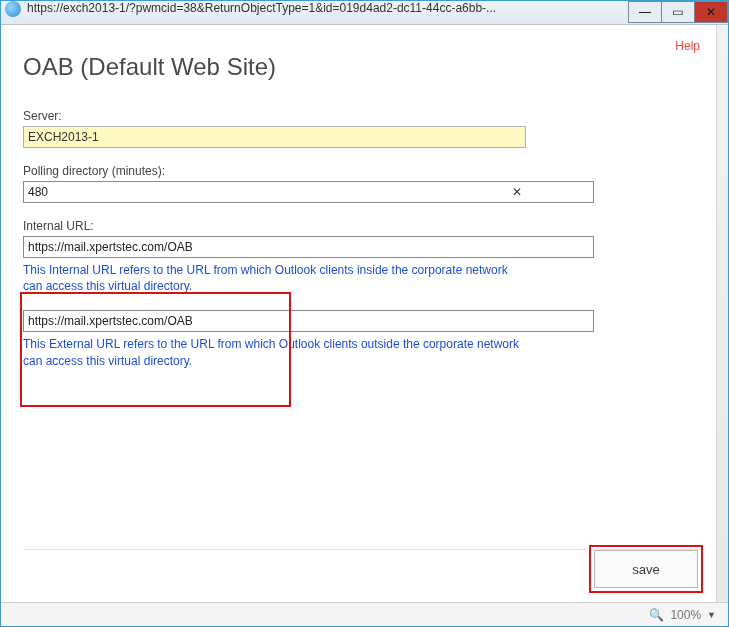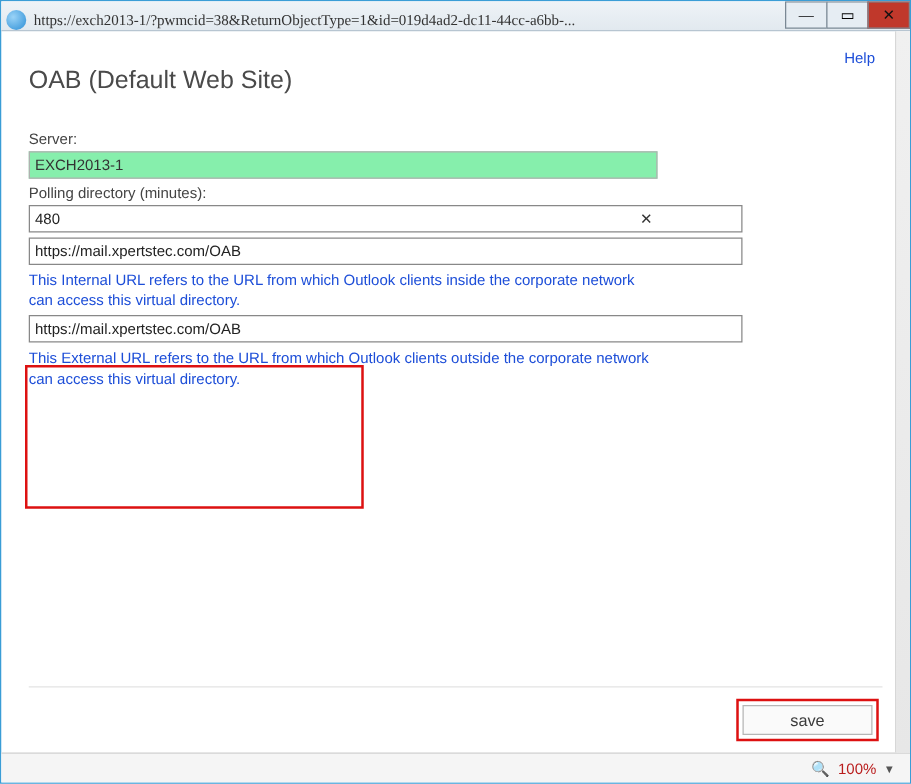--- a/index.html
+++ b/index.html
@@ -1,41 +1,41 @@
 <!DOCTYPE html>
 <html><head>
   <meta charset="utf-8">
   <style>
     * { box-sizing: border-box; margin: 0; padding: 0; }
     body { font-family: "Segoe UI", Arial, sans-serif; font-size: 12px; background: #fff; width: 729px; height: 627px; overflow: hidden; border: 1px solid #3a9dd6; }
-    .titlebar { height: 24px; background: linear-gradient(#eef3f7,#e2e9ef); border-bottom: 1px solid #b7c5d1; display: flex; align-items: flex-end; padding-left: 4px; font-family: Liberation Serif, serif; }
+    .titlebar { height: 24px; background: linear-gradient(#eef3f7,#e2e9ef); border-bottom: 1px solid #b7c5d1; display: flex; align-items: flex-start; padding-left: 4px; }
     .ie-icon { width: 16px; height: 16px; border-radius: 50%; background: radial-gradient(circle at 35% 35%, #9ad3f7, #2b8ed6); margin-right: 6px; flex: 0 0 auto; }
     .addr { flex: 1; font-size: 12px; color: #333; white-space: nowrap; overflow: hidden; text-overflow: ellipsis; }
     .win-buttons { display: flex; height: 100%; }
     .win-btn { width: 34px; height: 22px; border: 1px solid #7a8894; background: #e6edf3; display:flex; align-items:center; justify-content:center; font-size:12px; margin-left: -1px;}
     .win-btn.close { background: #c0382b; color: #111; }
     .content-wrap { position: relative; height: calc(100% - 24px - 24px); padding: 0; }
     .scroll-shadow { position:absolute; right:0; top:0; bottom:0; width:12px; background:linear-gradient(#f0f0f0,#e7e7e7); border-left:1px solid #d7d7d7;}
     .page { padding: 16px 22px 0 22px; height:100%; position:relative; }
-    .help-link { position: absolute; right: 28px; top: 14px; color: #1d4ed8; font-size: 12px; cursor: pointer; }
-    h1.page-title { font-weight: 300; font-size: 20px; color: #4a4a4a; margin: 12px 0 28px 0; }
-    .field { margin-bottom: 4px; }
+    .help-link { position: absolute; right: 28px; top: 14px; color: #ef4444; font-size: 12px; cursor: pointer; }
+    h1.page-title { font-weight: 300; font-size: 24px; color: #4a4a4a; margin: 12px 0 28px 0; }
+    .field { margin-bottom: 16px; }
     .flabel { font-size: 12px; color: #444; margin-bottom: 3px; display:block; }
-    .ro-input { width: 503px; height: 22px; border: 1px solid #b0b0b0; background: #86efac; padding: 2px 4px; font-size: 12px; color: #333; }
+    .ro-input { width: 503px; height: 22px; border: 1px solid #b0b0b0; background: #fef9c3; padding: 2px 4px; font-size: 12px; color: #333; }
     .text-input { width: 571px; height: 22px; border: 1px solid #888; background: #fff; padding: 2px 4px; font-size: 12px; color: #222; }
     .polling-wrap { position: relative; width: 503px; }
     .clear-x { position: absolute; right: 4px; top: 50%; transform: translateY(-50%); font-size: 12px; color: #333; cursor: pointer; font-family: Arial; }
     .helptext { font-size: 12px; color: #1d4ed8; margin-top: 4px; width: 503px; line-height: 1.35; }
     .highlight-group { border: 2px solid #d11; padding: 4px 4px 4px 4px; width: 271px; position:absolute; top: 267px; left:19px; height:115px; pointer-events:none; }
     .button-row { position: absolute; bottom: 14px; right: 30px; display: flex; gap: 14px; }
-    .btn { width: 104px; height: 24px; border: 1px solid #b6b6b6; background: #fafafa; color: #3a3a3a; font-size: 13px; cursor: pointer; }
+    .btn { width: 104px; height: 38px; border: 1px solid #b6b6b6; background: #fafafa; color: #3a3a3a; font-size: 13px; cursor: pointer; }
     .btn-hl { outline: 2px solid #d11; outline-offset: 3px; }
     .statusbar { height: 24px; border-top: 1px solid #d1d1d1; background: #f5f5f5; display:flex; align-items:center; justify-content:flex-end; padding-right:12px; gap:6px;}
     .zoom-icon { font-size: 12px; color: #3a78a6; }
-    .zoom-txt { font-size: 12px; color: #b91c1c; }
+    .zoom-txt { font-size: 12px; color: #737373; }
     .zoom-caret { font-size: 9px; color: #555; }
     .hr-top { position:absolute; left:22px; right:22px; bottom:52px; border-top:1px solid #e3e3e3;}
   </style>
 </head>
 <body>
 
 <div class="titlebar">
   <div class="ie-icon"></div>
   <div class="addr">https://exch2013-1/?pwmcid=38&amp;ReturnObjectType=1&amp;id=019d4ad2-dc11-44cc-a6bb-...</div>
   <div class="win-buttons">
@@ -59,20 +59,21 @@
 
     <div class="field">
       <span class="flabel">Polling directory (minutes):</span>
       <div class="polling-wrap">
         <input class="text-input" value="480" style="">
         <span class="clear-x">✕</span>
       </div>
     </div>
 
     <div class="field">
+      <span class="flabel">Internal URL:</span>
       <input class="text-input" value="https://mail.xpertstec.com/OAB" style="">
       <div class="helptext">This Internal URL refers to the URL from which Outlook clients inside the corporate network can access this virtual directory.</div>
     </div>
 
     <div class="field">
       <input class="text-input" value="https://mail.xpertstec.com/OAB" style="">
       <div class="helptext">This External URL refers to the URL from which Outlook clients outside the corporate network can access this virtual directory.</div>
     </div>
 
     <div class="highlight-group"></div>

